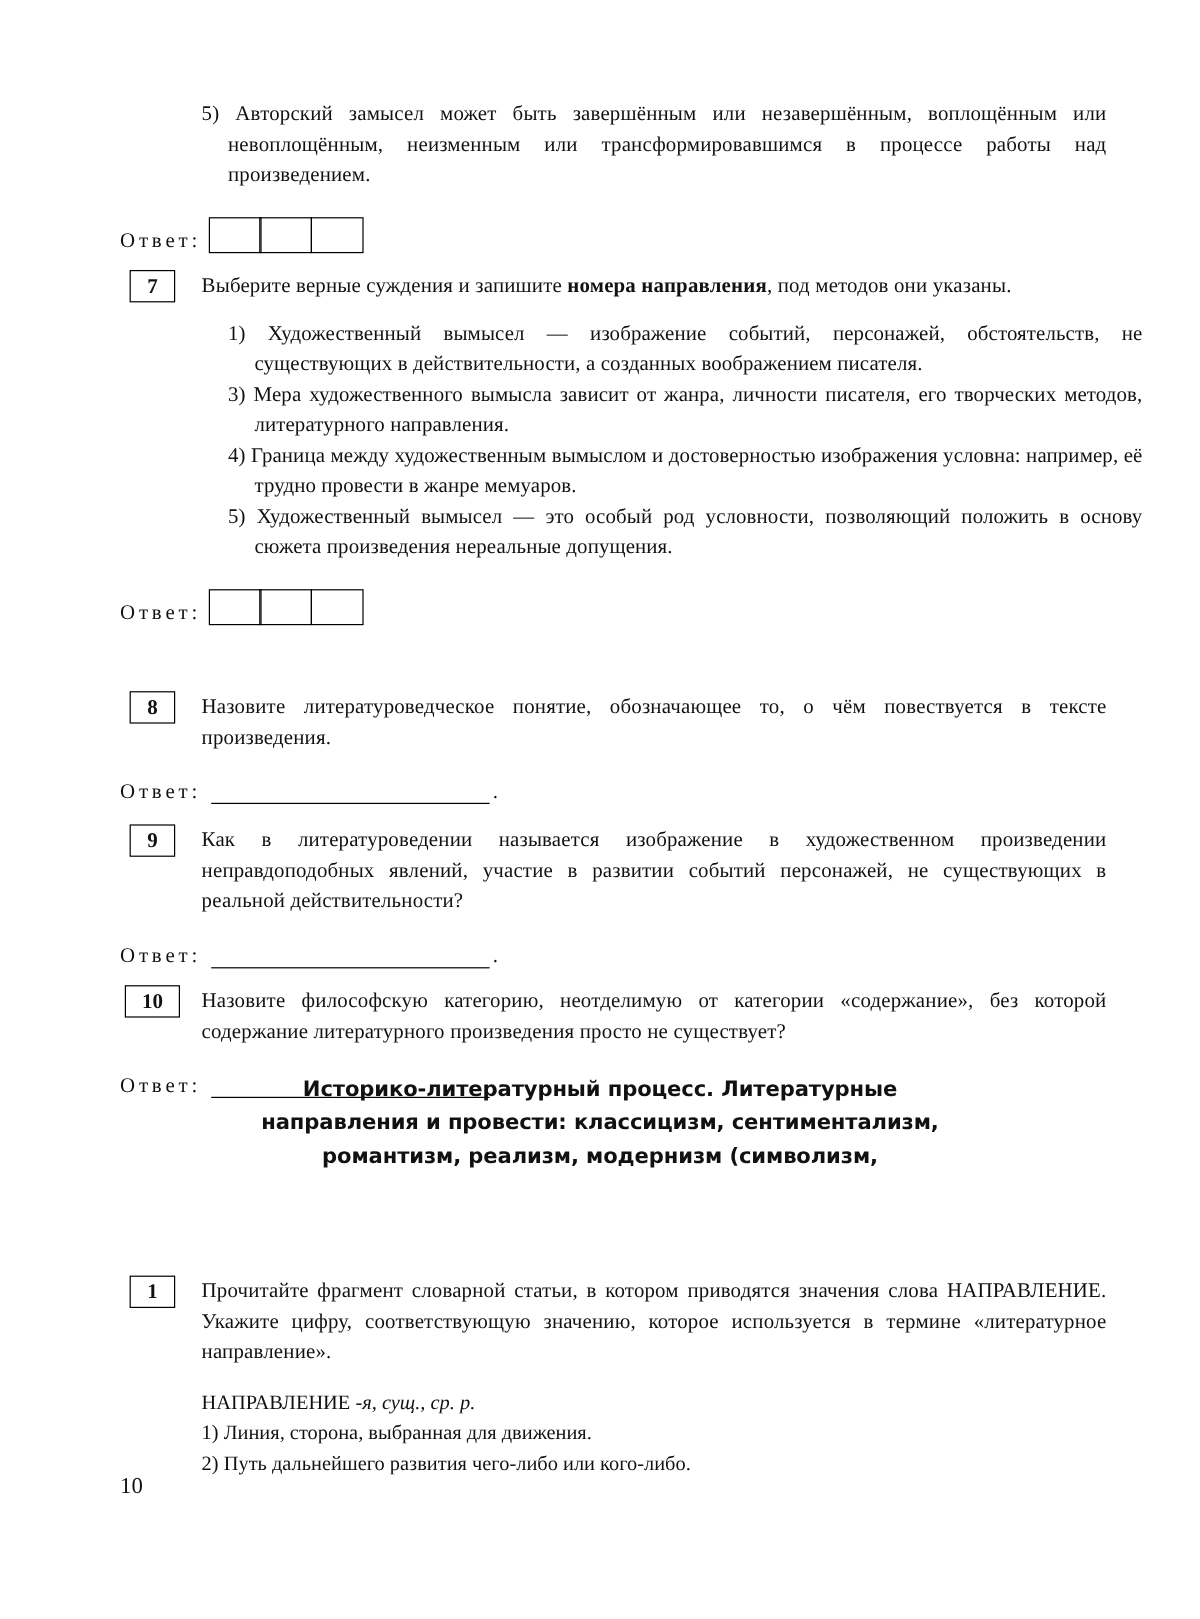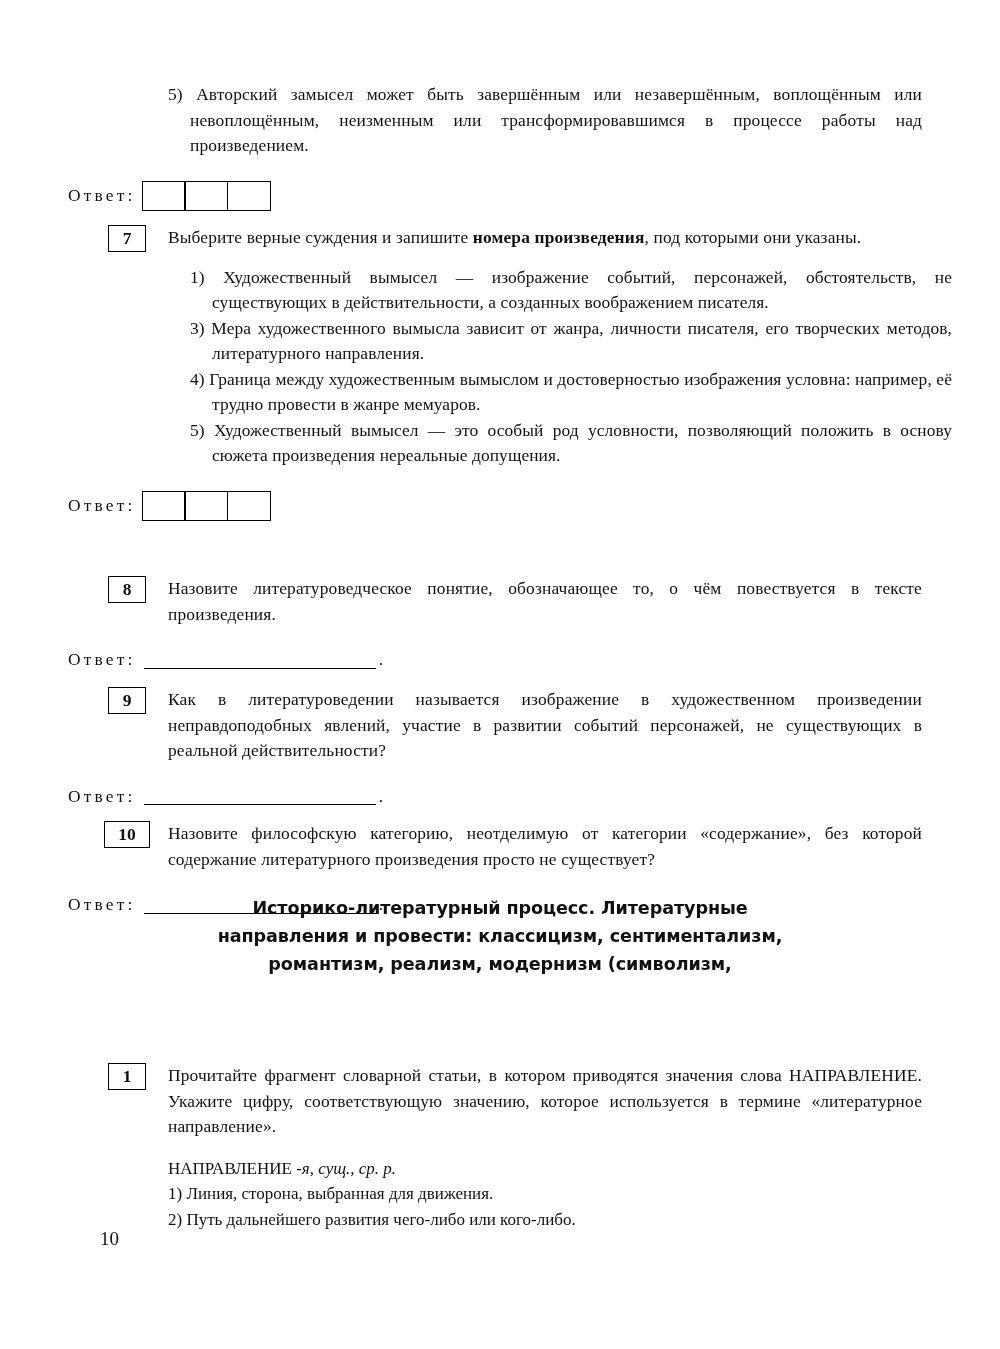--- a/index.html
+++ b/index.html
@@ -63,23 +63,23 @@
     padding-left: 22px;
   }
   .hang {
     text-indent: -22px;
     padding-left: 22px;
   }
   b, .bold { font-weight: 700; }
 
   
   .answer-row {
-    margin-left: 68px;
+    margin-left: 100px;
     display: flex;
-    align-items: center;
+    align-items: flex-end;
     font-size: 17.4px;
   }
   .answer-label {
     letter-spacing: 3.2px;
     margin-right: 6px;
   }
   .answer-cells {
     display: flex;
   }
   .cell {
@@ -140,21 +140,21 @@
       <span class="answer-cells">
         <span class="cell"></span>
         <span class="cell"></span>
         <span class="cell"></span>
       </span>
     </div>
   </div>
 
   <div class="q-block" style="position:absolute; left:0; top:225px; width:1000px;">
     <div class="num-box" style="top:0px;">7</div>
-    <div class="q-text"><span>Выберите верные суждения и запишите </span><b>номера произведения</b><span>, под которыми они указаны.</span></div>
+    <div class="q-text"><span>Выберите верные суждения и запишите </span><b>номера направления</b><span>, под методов они указаны.</span></div>
 
     <div class="sub-list" style="margin-top:14px;">
       <div class="sub-item">1) Художественный вымысел — изображение событий, персонажей, обстоятельств, не существующих в действительности, а созданных воображением писателя.</div>
       <div class="sub-item">3) Мера художественного вымысла зависит от жанра, личности писателя, его творческих методов, литературного направления.</div>
       <div class="sub-item">4) Граница между художественным вымыслом и достоверностью изображения условна: например, её трудно провести в жанре мемуаров.</div>
       <div class="sub-item">5) Художественный вымысел — это особый род условности, позволяющий положить в основу сюжета произведения нереальные допущения.</div>
     </div>
 
     <div class="answer-row" style="margin-top:22px;">
       <span class="answer-label">Ответ:</span>

